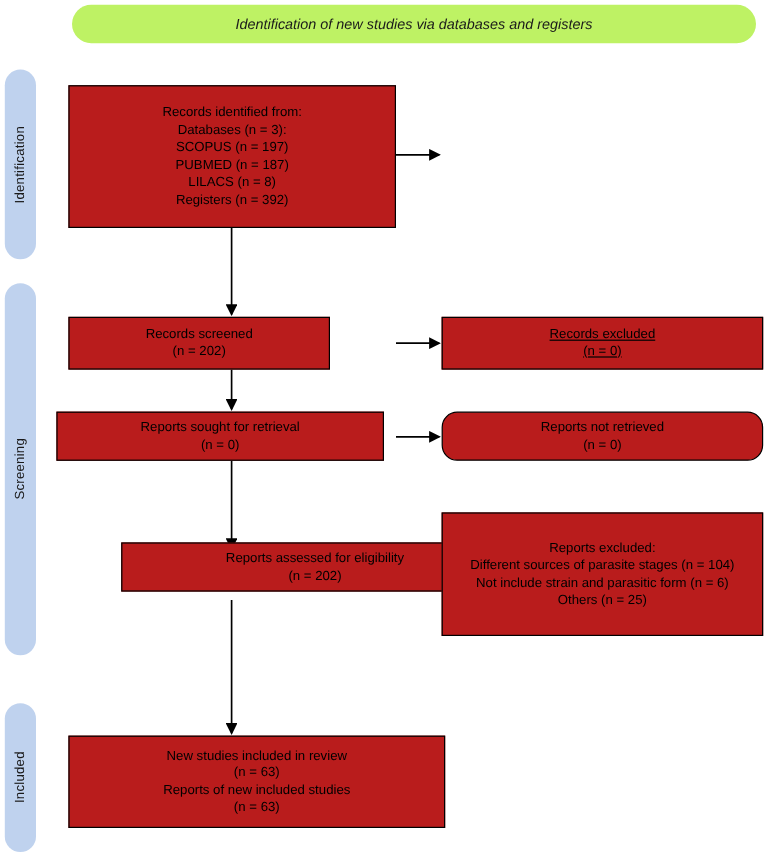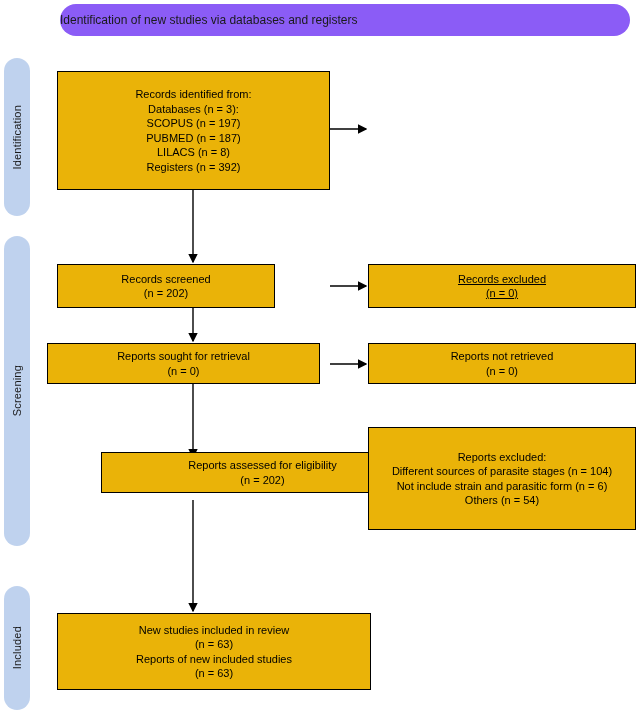--- a/index.html
+++ b/index.html
@@ -21,26 +21,27 @@
     inset: 0;
   }
 
   
   .banner {
     position: absolute;
     left: 60px;
     top: 4px;
     width: 570px;
     height: 32px;
-    background: #8b5cf6;
+    background: #bef264;
     border-radius: 16px;
     display: flex;
     align-items: center;
-    justify-content: flex-start;
+    justify-content: center;
     box-sizing: border-box;
+    font-style: italic;
   }
   .banner-text {
     font-size: 12px;
     line-height: 14px;
     color: #1a1a1a;
     text-align: center;
     white-space: nowrap;
   }
 
   
@@ -64,41 +65,41 @@
     white-space: nowrap;
   }
   #pill-identification { top: 58px;  height: 158px; }
   #pill-screening     { top: 236px; height: 310px; }
   #pill-included      { top: 586px; height: 124px; }
 
   
   .box {
     position: absolute;
     border: 1.4px solid #000000;
-    background: #eab308;
+    background: #b91c1c;
     box-sizing: border-box;
     display: flex;
     align-items: center;
     justify-content: center;
     padding: 7px 6px;
   }
   .box-text {
     font-size: 11px;
     line-height: 14.5px;
     text-align: center;
     color: #000000;
     white-space: pre-line;
   }
 
   #box-identified   { left: 57px;  top: 71px;  width: 273px; height: 119px; }
   #box-removed      { left: 367px; top: 84px;  width: 269px; height: 90px;  }
   #box-screened     { left: 57px;  top: 264px; width: 218px; height: 44px;  }
   #box-excluded     { left: 368px; top: 264px; width: 268px; height: 44px; text-decoration: underline;  }
   #box-sought       { left: 47px;  top: 343px; width: 273px; height: 41px;  }
-  #box-notretrieved { left: 368px; top: 343px; width: 268px; height: 41px;  }
+  #box-notretrieved { left: 368px; top: 343px; width: 268px; height: 41px; border-radius: 13px;  }
   #box-assessed     { left: 57px;  top: 452px; width: 323px; height: 41px; margin-left: 44px;  }
   #box-repexcluded  { left: 368px; top: 427px; width: 268px; height: 103px; }
   #box-included     { left: 57px;  top: 613px; width: 314px; height: 77px;  }
 
   
   #connectors {
     position: absolute;
     left: 0;
     top: 0;
     width: 644px;
@@ -181,21 +182,21 @@
 
   <div class="box" id="box-assessed">
     <span class="box-text">Reports assessed for eligibility
 (n = 202)</span>
   </div>
 
   <div class="box" id="box-repexcluded">
     <span class="box-text">Reports excluded:
 Different sources of parasite stages (n = 104)
 Not include strain and parasitic form (n = 6)
-Others (n = 54)</span>
+Others (n = 25)</span>
   </div>
 
   <div class="box" id="box-included">
     <span class="box-text">New studies included in review
 (n = 63)
 Reports of new included studies
 (n = 63)</span>
   </div>
 
 </div>

